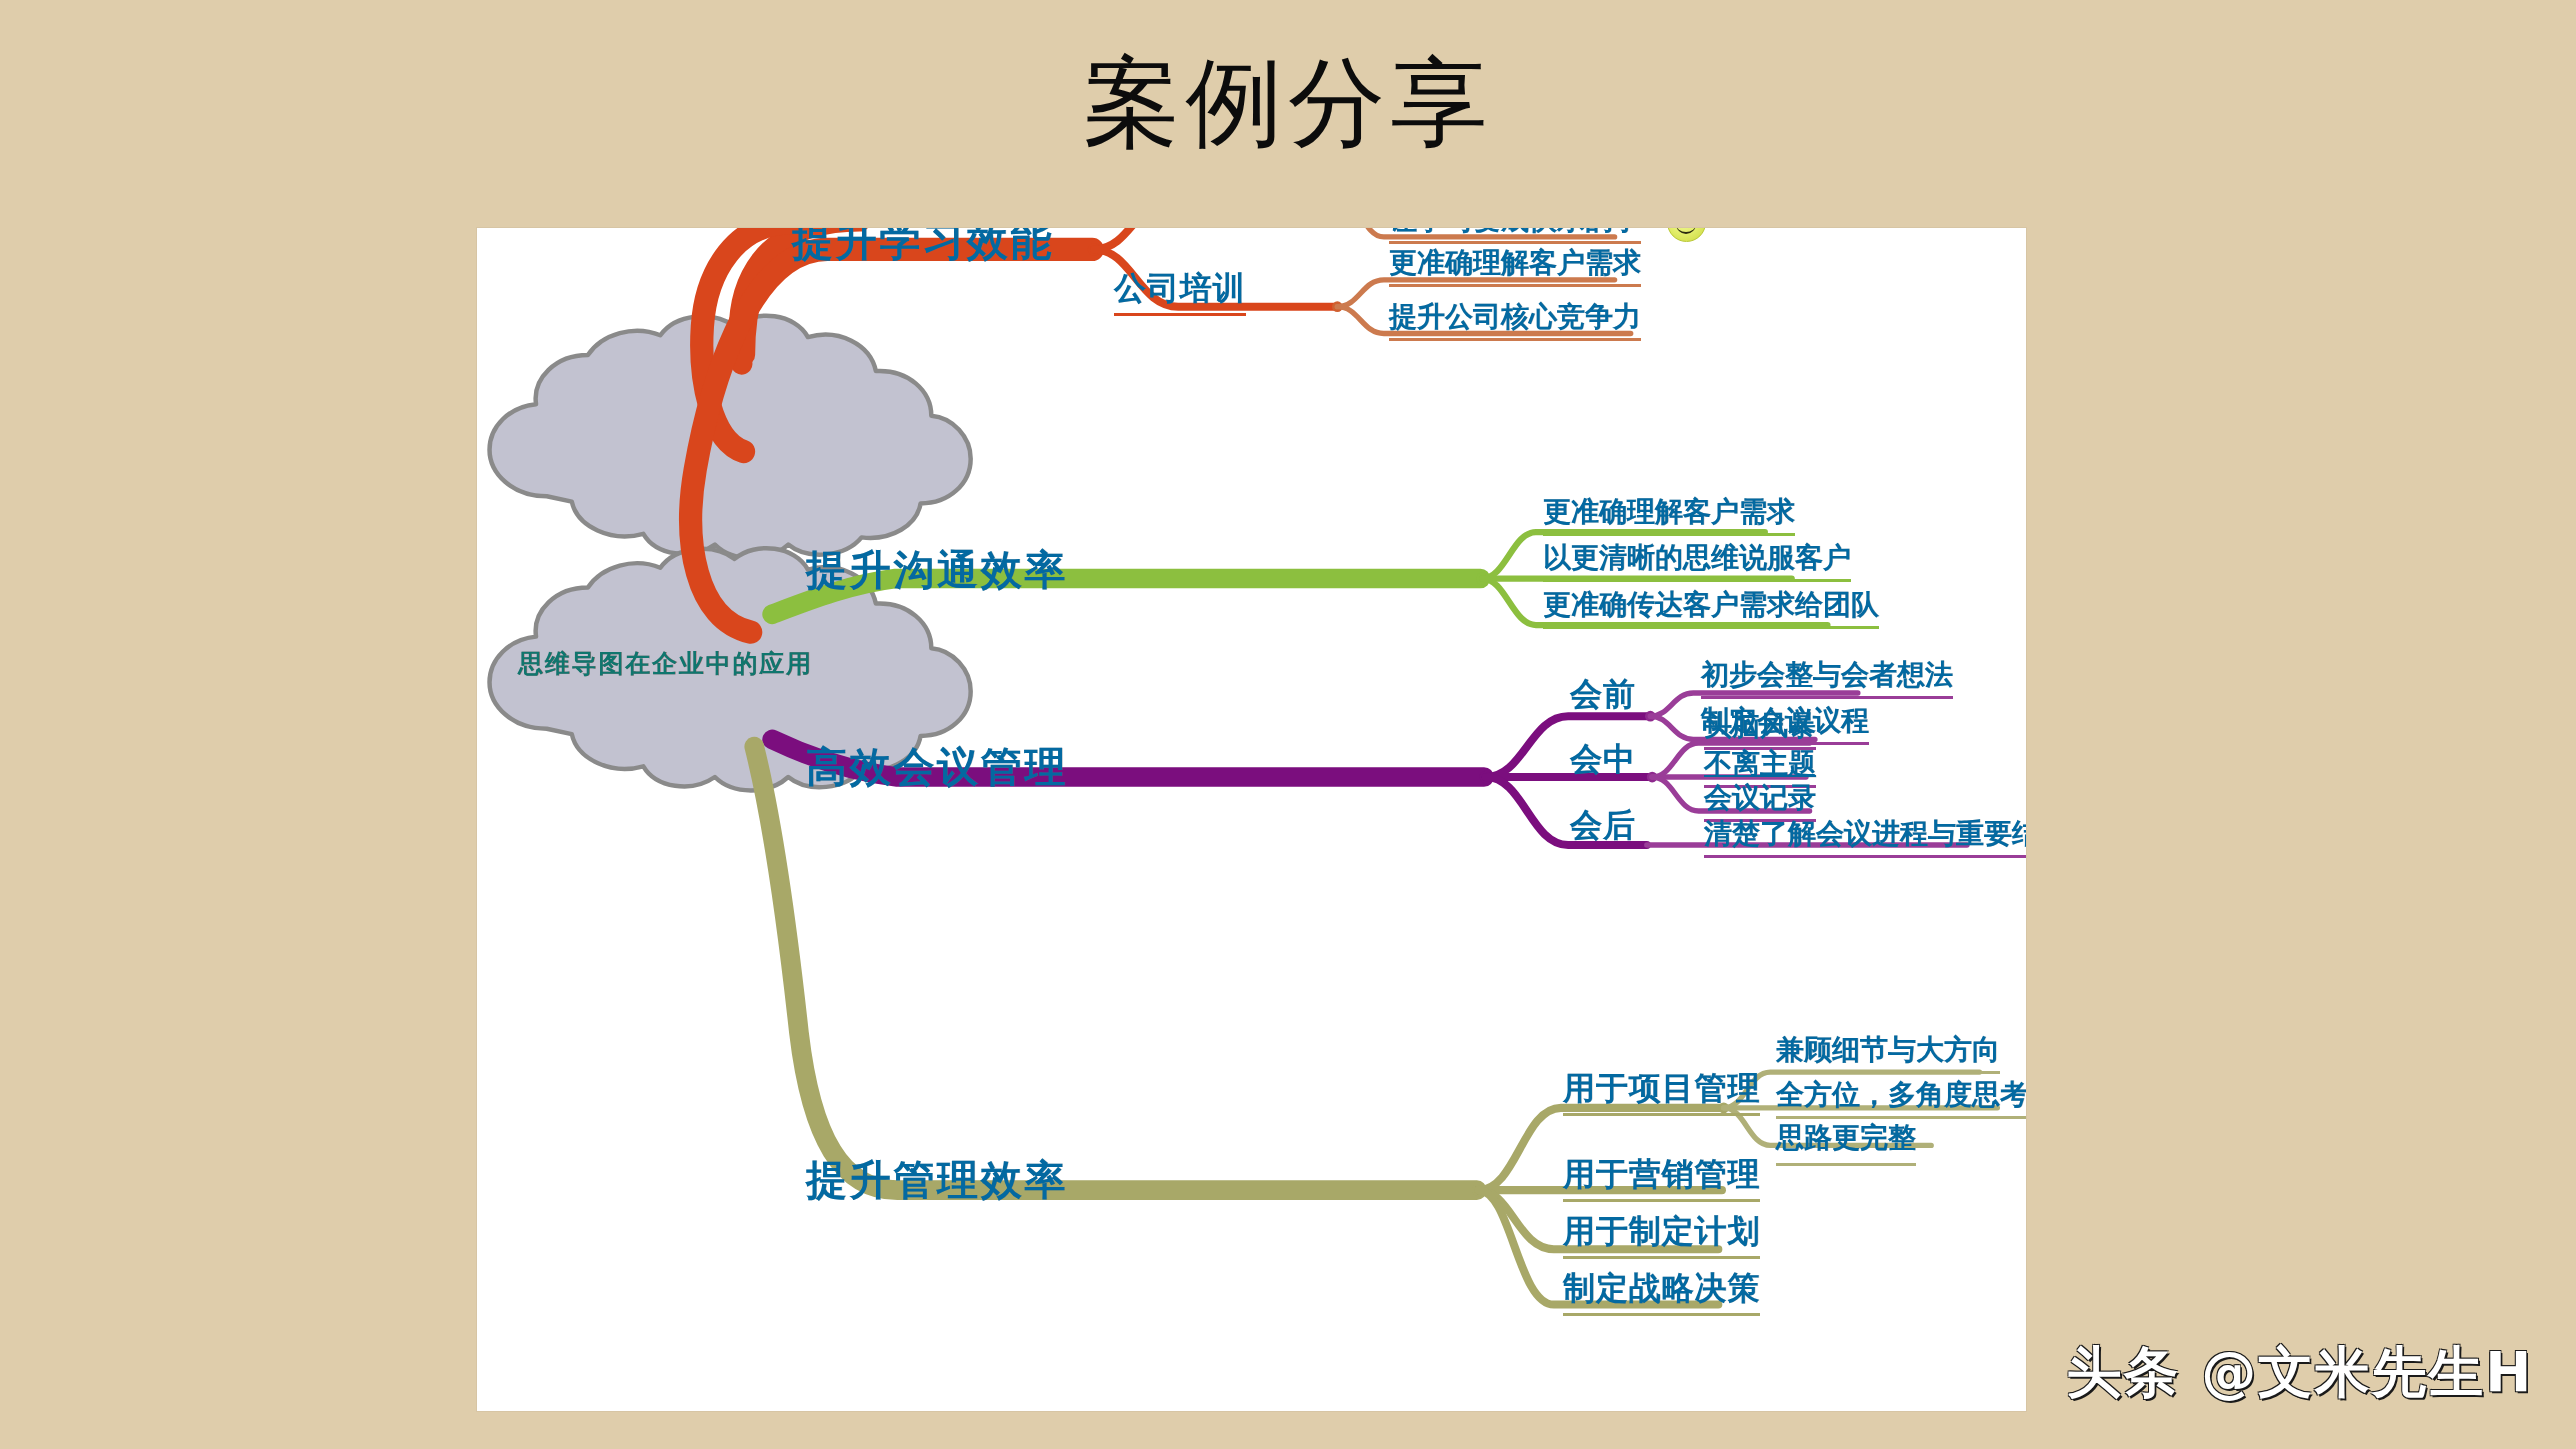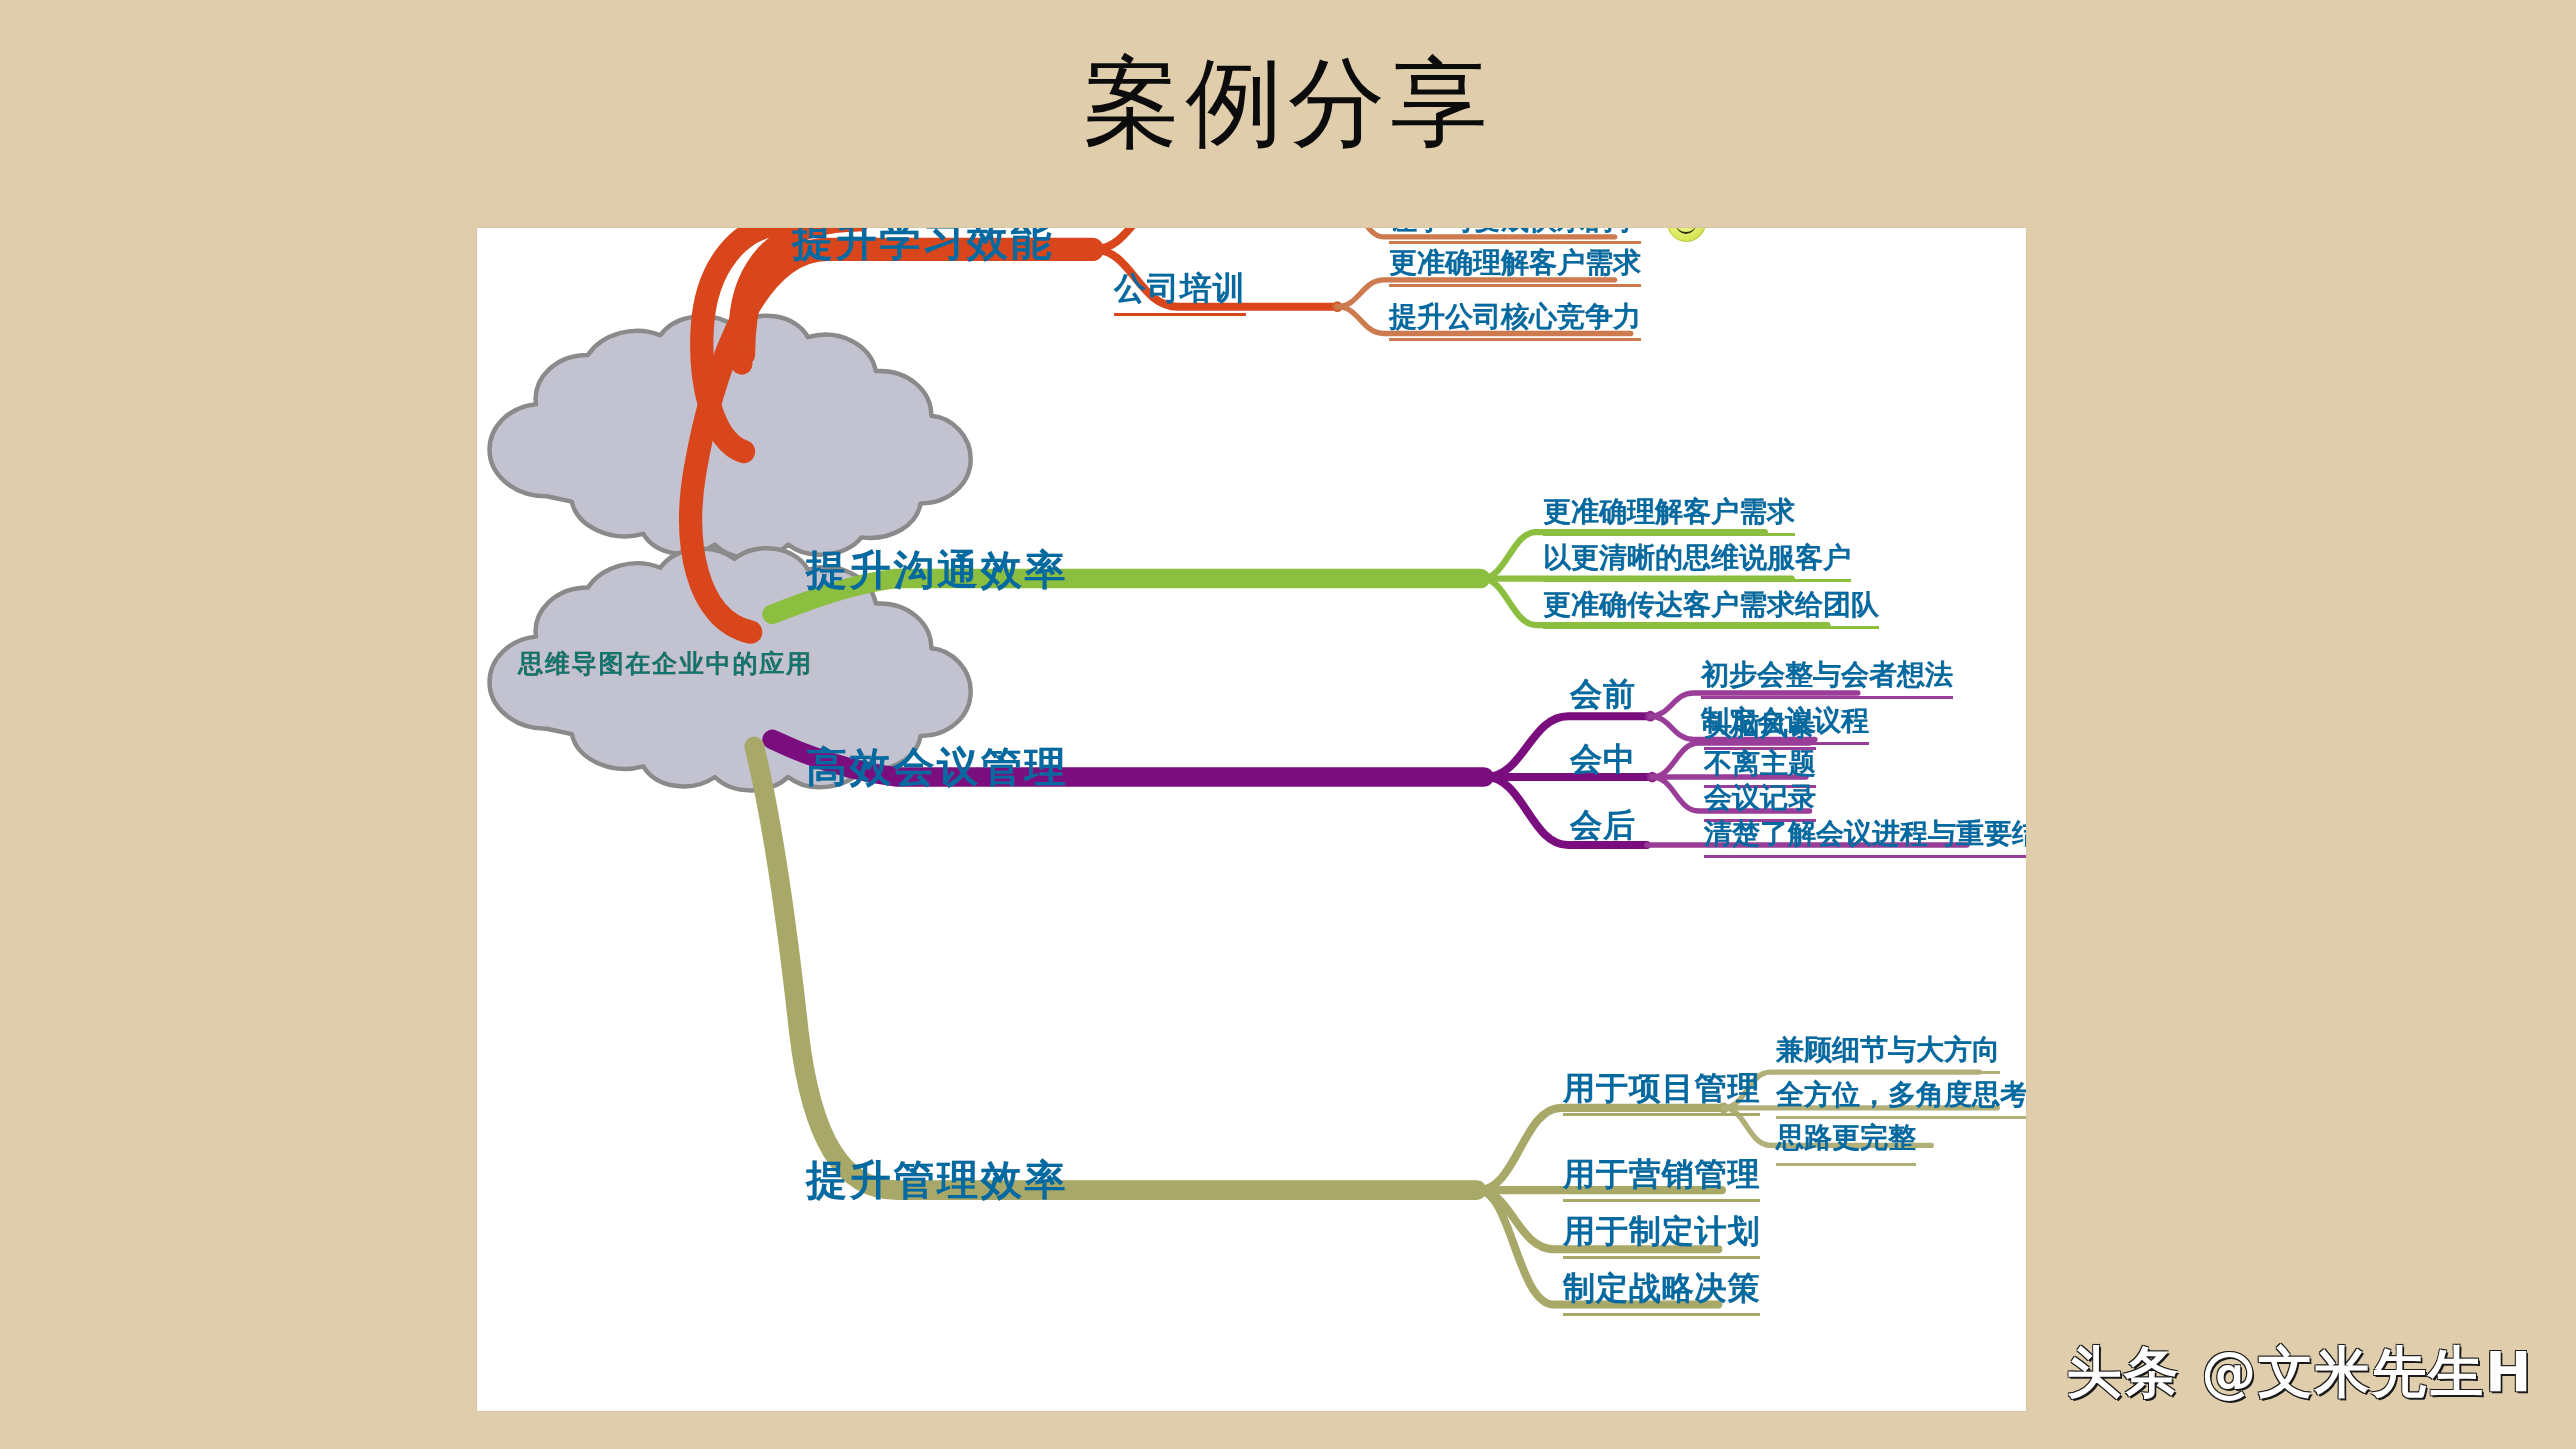--- a/index.html
+++ b/index.html
@@ -292,21 +292,21 @@
   <div class="node-label lvl2" style="left:1093px;top:445px;">会前</div>
   <div class="node-label lvl2" style="left:1093px;top:510px;">会中</div>
   <div class="node-label lvl2" style="left:1093px;top:576px;">会后</div>
 
   <div class="node-label lvl3" style="left: 1224px; top: 428px; border-bottom: 3.6px solid rgb(154, 61, 152); padding-bottom: 1.8px;">初步会整与会者想法</div>
   <div class="node-label lvl3" style="left: 1224px; top: 474px; border-bottom: 3.6px solid rgb(154, 61, 152); padding-bottom: 1.8px;">制定会议议程</div>
 
   <div class="node-label lvl3" style="left:1224px;top:478px;opacity:0;pointer-events:none;"></div>
 
   <div class="node-label lvl3" style="left: 1227px; top: 479px; border-bottom: 3.6px solid rgb(154, 61, 152); padding-bottom: 1.8px;">头脑风暴</div>
-  <div class="node-label lvl3" style="left: 1227px; top: 517px; border-bottom: 3.6px solid rgb(154, 61, 152); padding-bottom: 1.8px;">不离主题</div>
+  <div class="node-label lvl3" style="left: 1227px; top: 517px; border-bottom: 3.6px solid rgb(154, 61, 152); padding-bottom: 1.8px; text-decoration: underline;">不离主题</div>
   <div class="node-label lvl3" style="left: 1227px; top: 551px; border-bottom: 3.6px solid rgb(154, 61, 152); padding-bottom: 1.8px;">会议记录</div>
 
   <div class="node-label lvl3" style="left: 1227px; top: 587px; border-bottom: 3.6px solid rgb(154, 61, 152); padding-bottom: 1.8px;">清楚了解会议进程与重要结论</div>
 
   <div class="node-label lvl1" style="left:329px;top:925px;">提升管理效率</div>
 
   <div class="node-label lvl2" style="left: 1086px; top: 839px; border-bottom: 3.6px solid rgb(168, 168, 104); padding-bottom: 1.8px;">用于项目管理</div>
   <div class="node-label lvl2" style="left: 1086px; top: 925px; border-bottom: 3.6px solid rgb(168, 168, 104); padding-bottom: 1.8px;">用于营销管理</div>
   <div class="node-label lvl2" style="left: 1086px; top: 982px; border-bottom: 3.6px solid rgb(168, 168, 104); padding-bottom: 1.8px;">用于制定计划</div>
   <div class="node-label lvl2" style="left: 1086px; top: 1039px; border-bottom: 3.6px solid rgb(168, 168, 104); padding-bottom: 1.8px;">制定战略决策</div>

